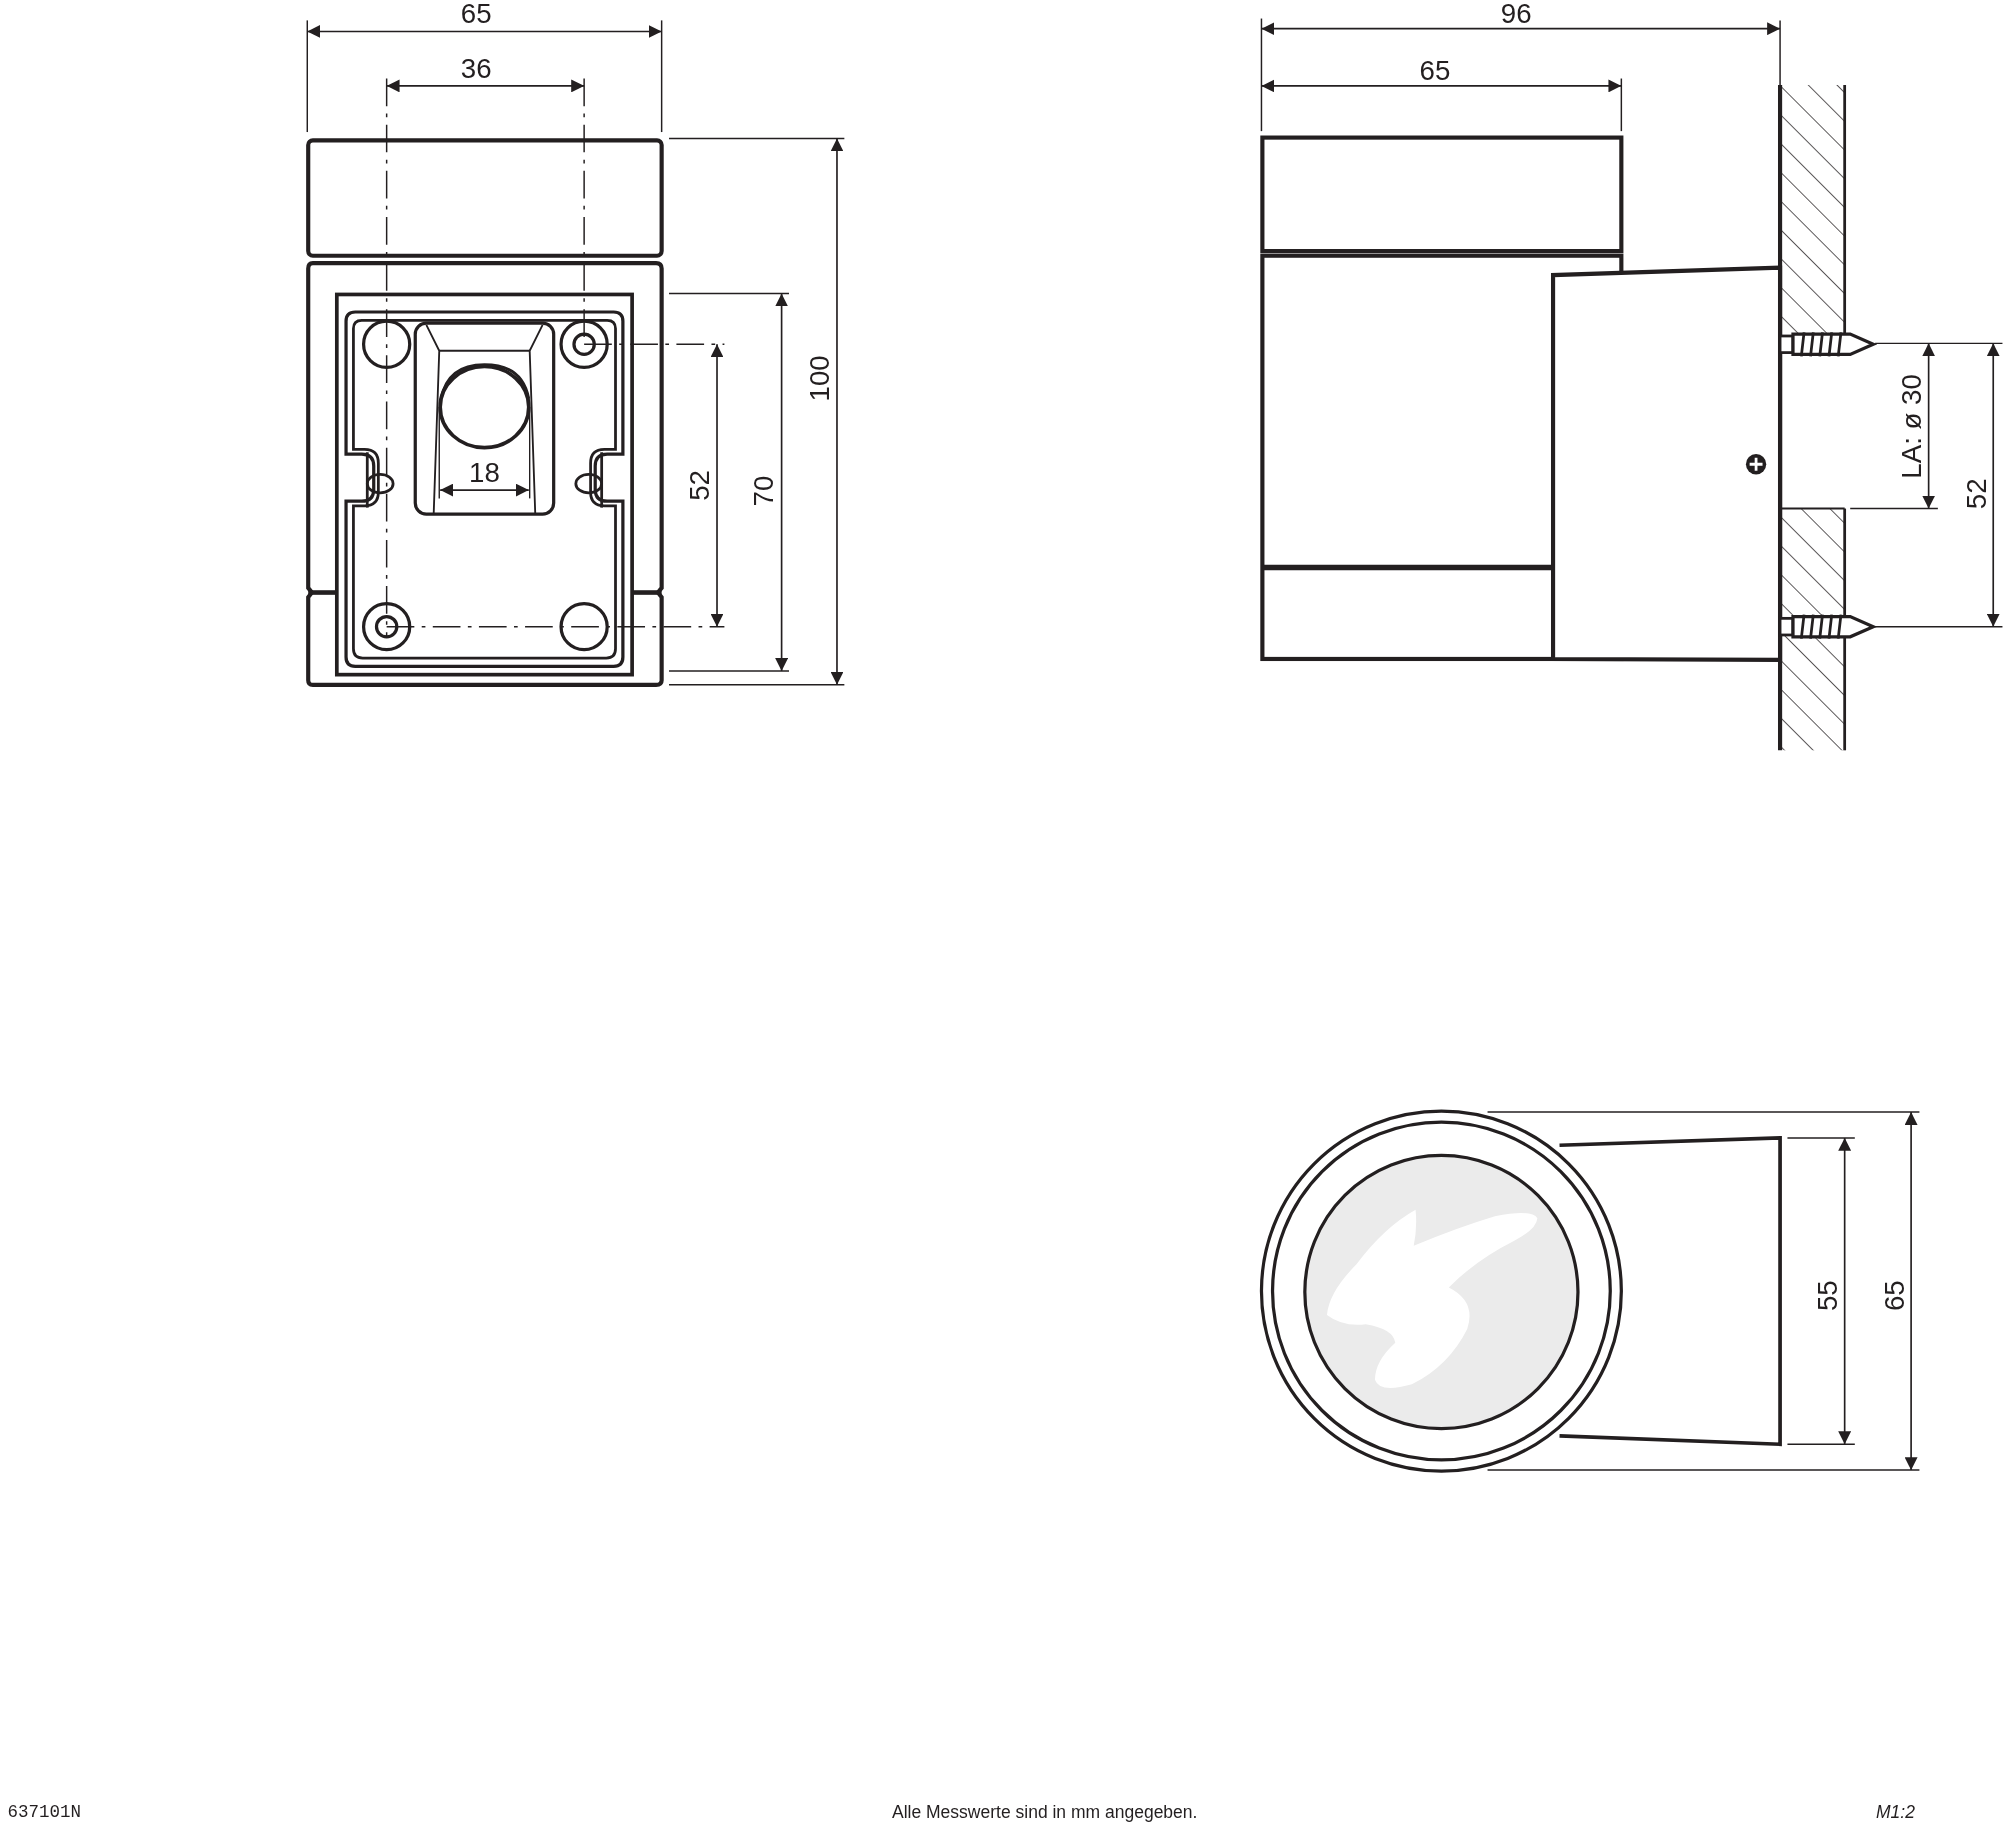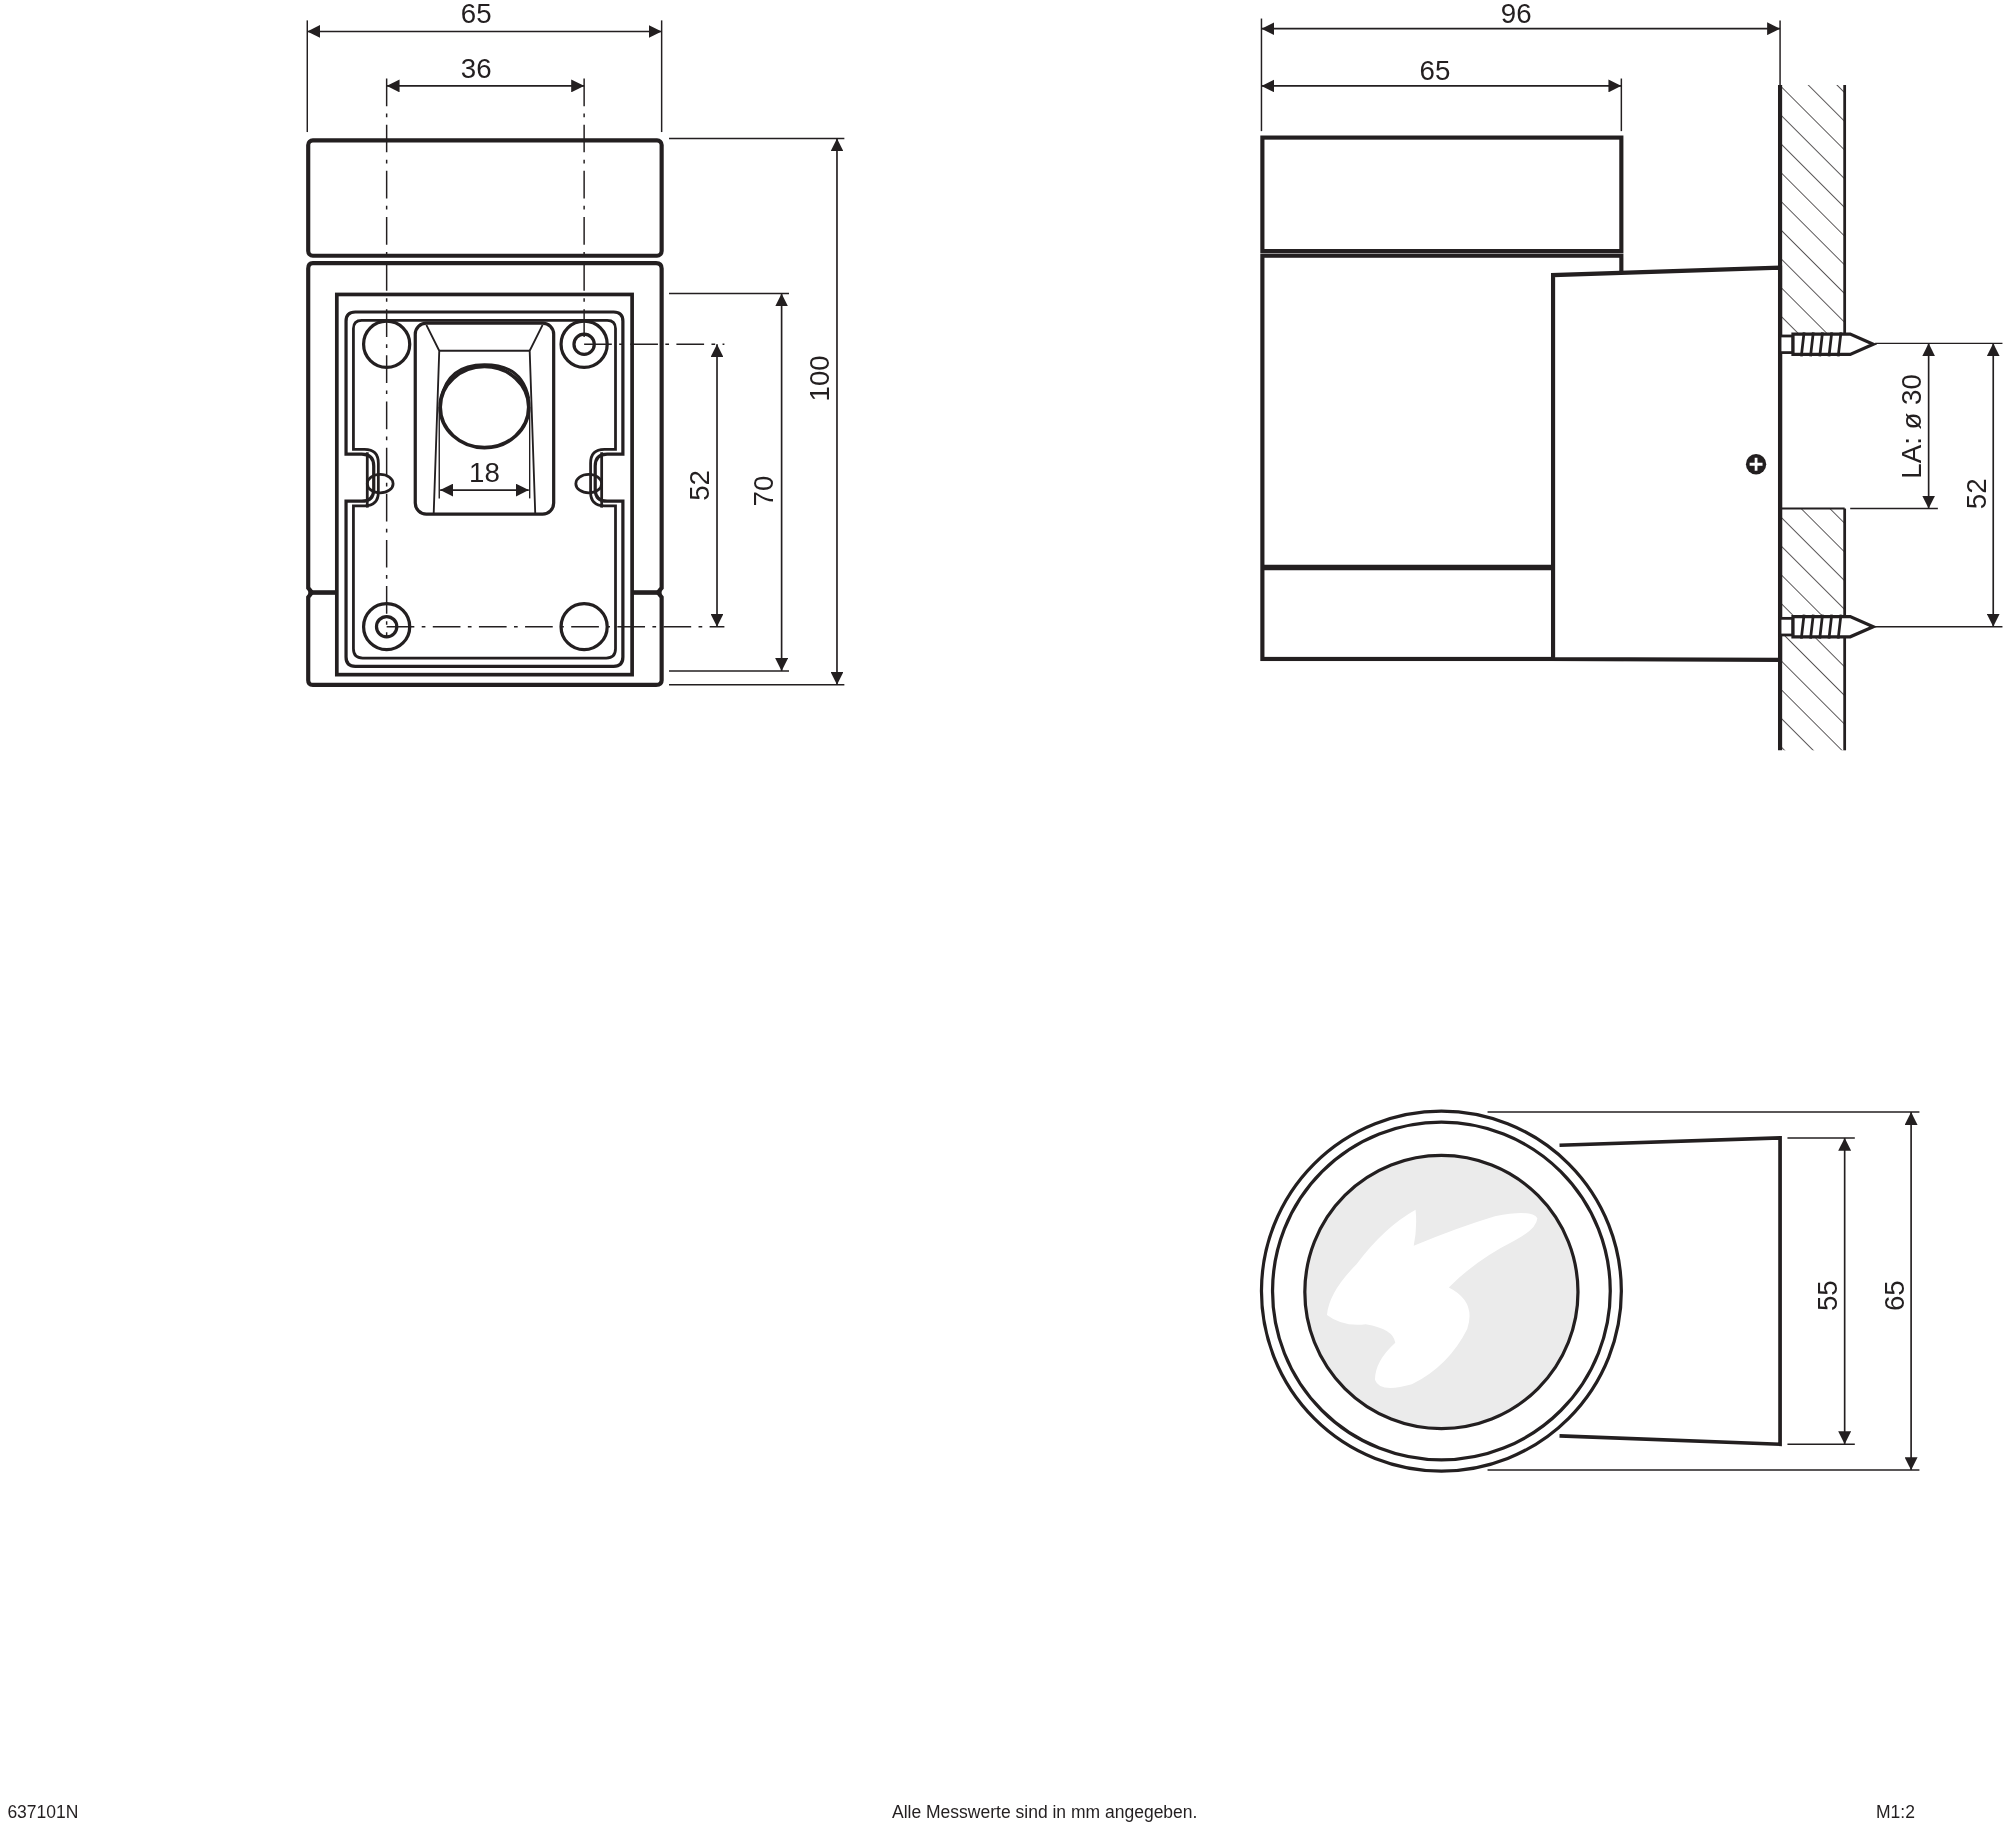--- a/index.html
+++ b/index.html
@@ -157,16 +157,16 @@
     <line x1="1937" y1="1565" x2="2010" y2="1565" stroke-width="1.6"></line>
     <line x1="1999" y1="1233" x2="1999" y2="1565" stroke-width="1.8" marker-start="url(#ar)" marker-end="url(#ar)"></line>
     <line x1="2071" y1="1205" x2="2071" y2="1593" stroke-width="1.8" marker-start="url(#ar)" marker-end="url(#ar)"></line>
   </g>
   <g>
     <text class="lbl" transform="translate(1991,1404) rotate(-90)" text-anchor="middle">55</text>
     <text class="lbl" transform="translate(2063,1404) rotate(-90)" text-anchor="middle">65</text>
   </g>
 </svg>
 
-<div class="footer" style="left:7.4px;">637101N</div>
+<div class="footer" style="left:7.4px;font-family:Liberation Mono, monospace;">637101N</div>
 <div class="footer" style="left:844px;margin-left:48px;">Alle Messwerte sind in mm angegeben.</div>
-<div class="footer" style="left:1876px;">M1:2</div>
+<div class="footer" style="left:1876px;font-style:italic;">M1:2</div>
 
 
 </body></html>

